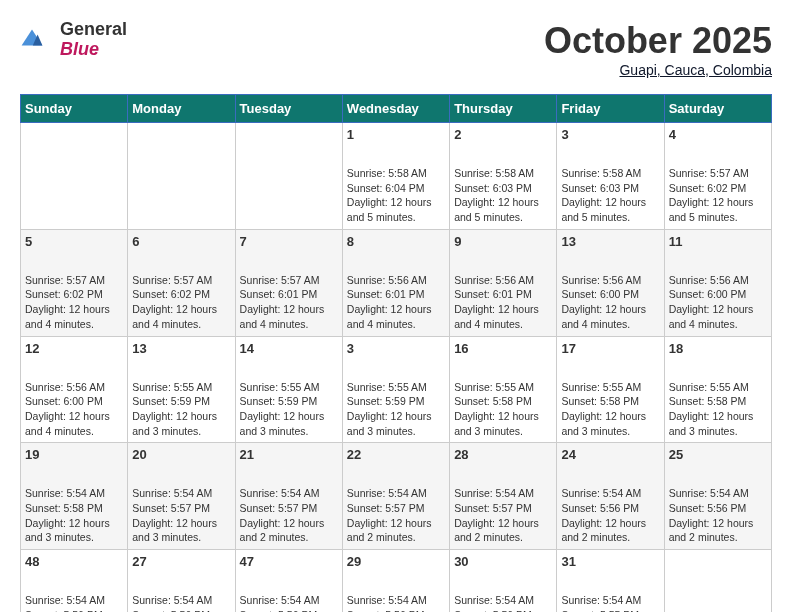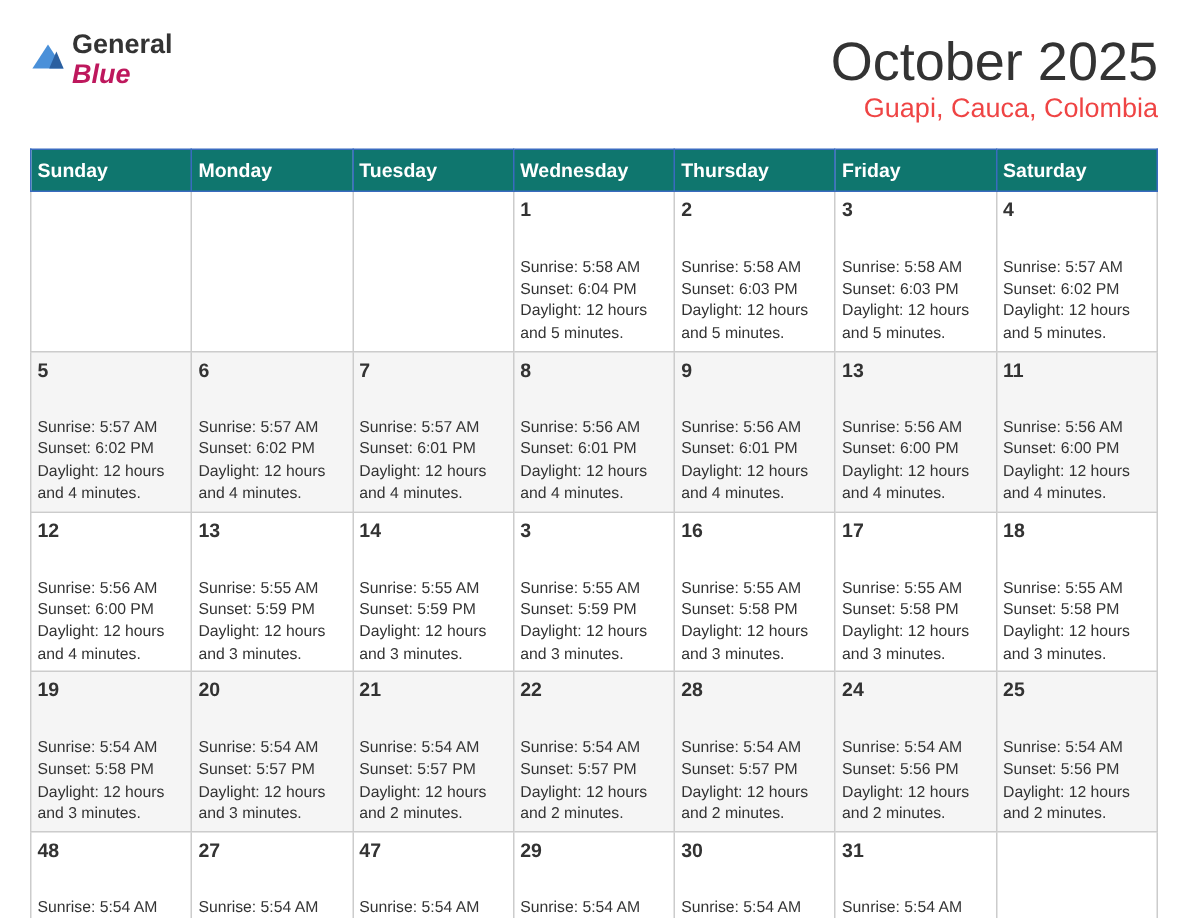--- a/index.html
+++ b/index.html
@@ -12,46 +12,47 @@
     }
     .header-area {
       display: flex;
       justify-content: space-between;
       align-items: flex-start;
       margin-bottom: 16px;
     }
     .logo {
       display: flex;
       align-items: center;
-      gap: 4px;
+      gap: 16px;
     }
     .logo-text {
       display: flex;
       flex-direction: column;
       font-size: 18px;
       font-weight: bold;
       line-height: 1.1;
     }
     .logo-text span:first-child { color: #333; }
     .logo-text span:last-child { color: #be185d; font-style: italic; }
     .logo-icon {
       width: 24px;
       height: 24px;
     }
     .title-area {
       text-align: right;
     }
     .month-title {
       font-size: 36px;
-      font-weight: normal;
+      font-weight: bold;
       color: #333;
     }
     .subtitle {
-      font-size: 18px;
-      color: #ef4444;
+      font-size: 14px;
+      color: #0f172a;
+      text-decoration: underline;
     }
     .calendar {
       width: 100%;
       border-collapse: collapse;
       border: 1px solid #ccc;
     }
     .calendar th {
       background-color: #0f766e;
       color: #fff;
       font-size: 13px;

